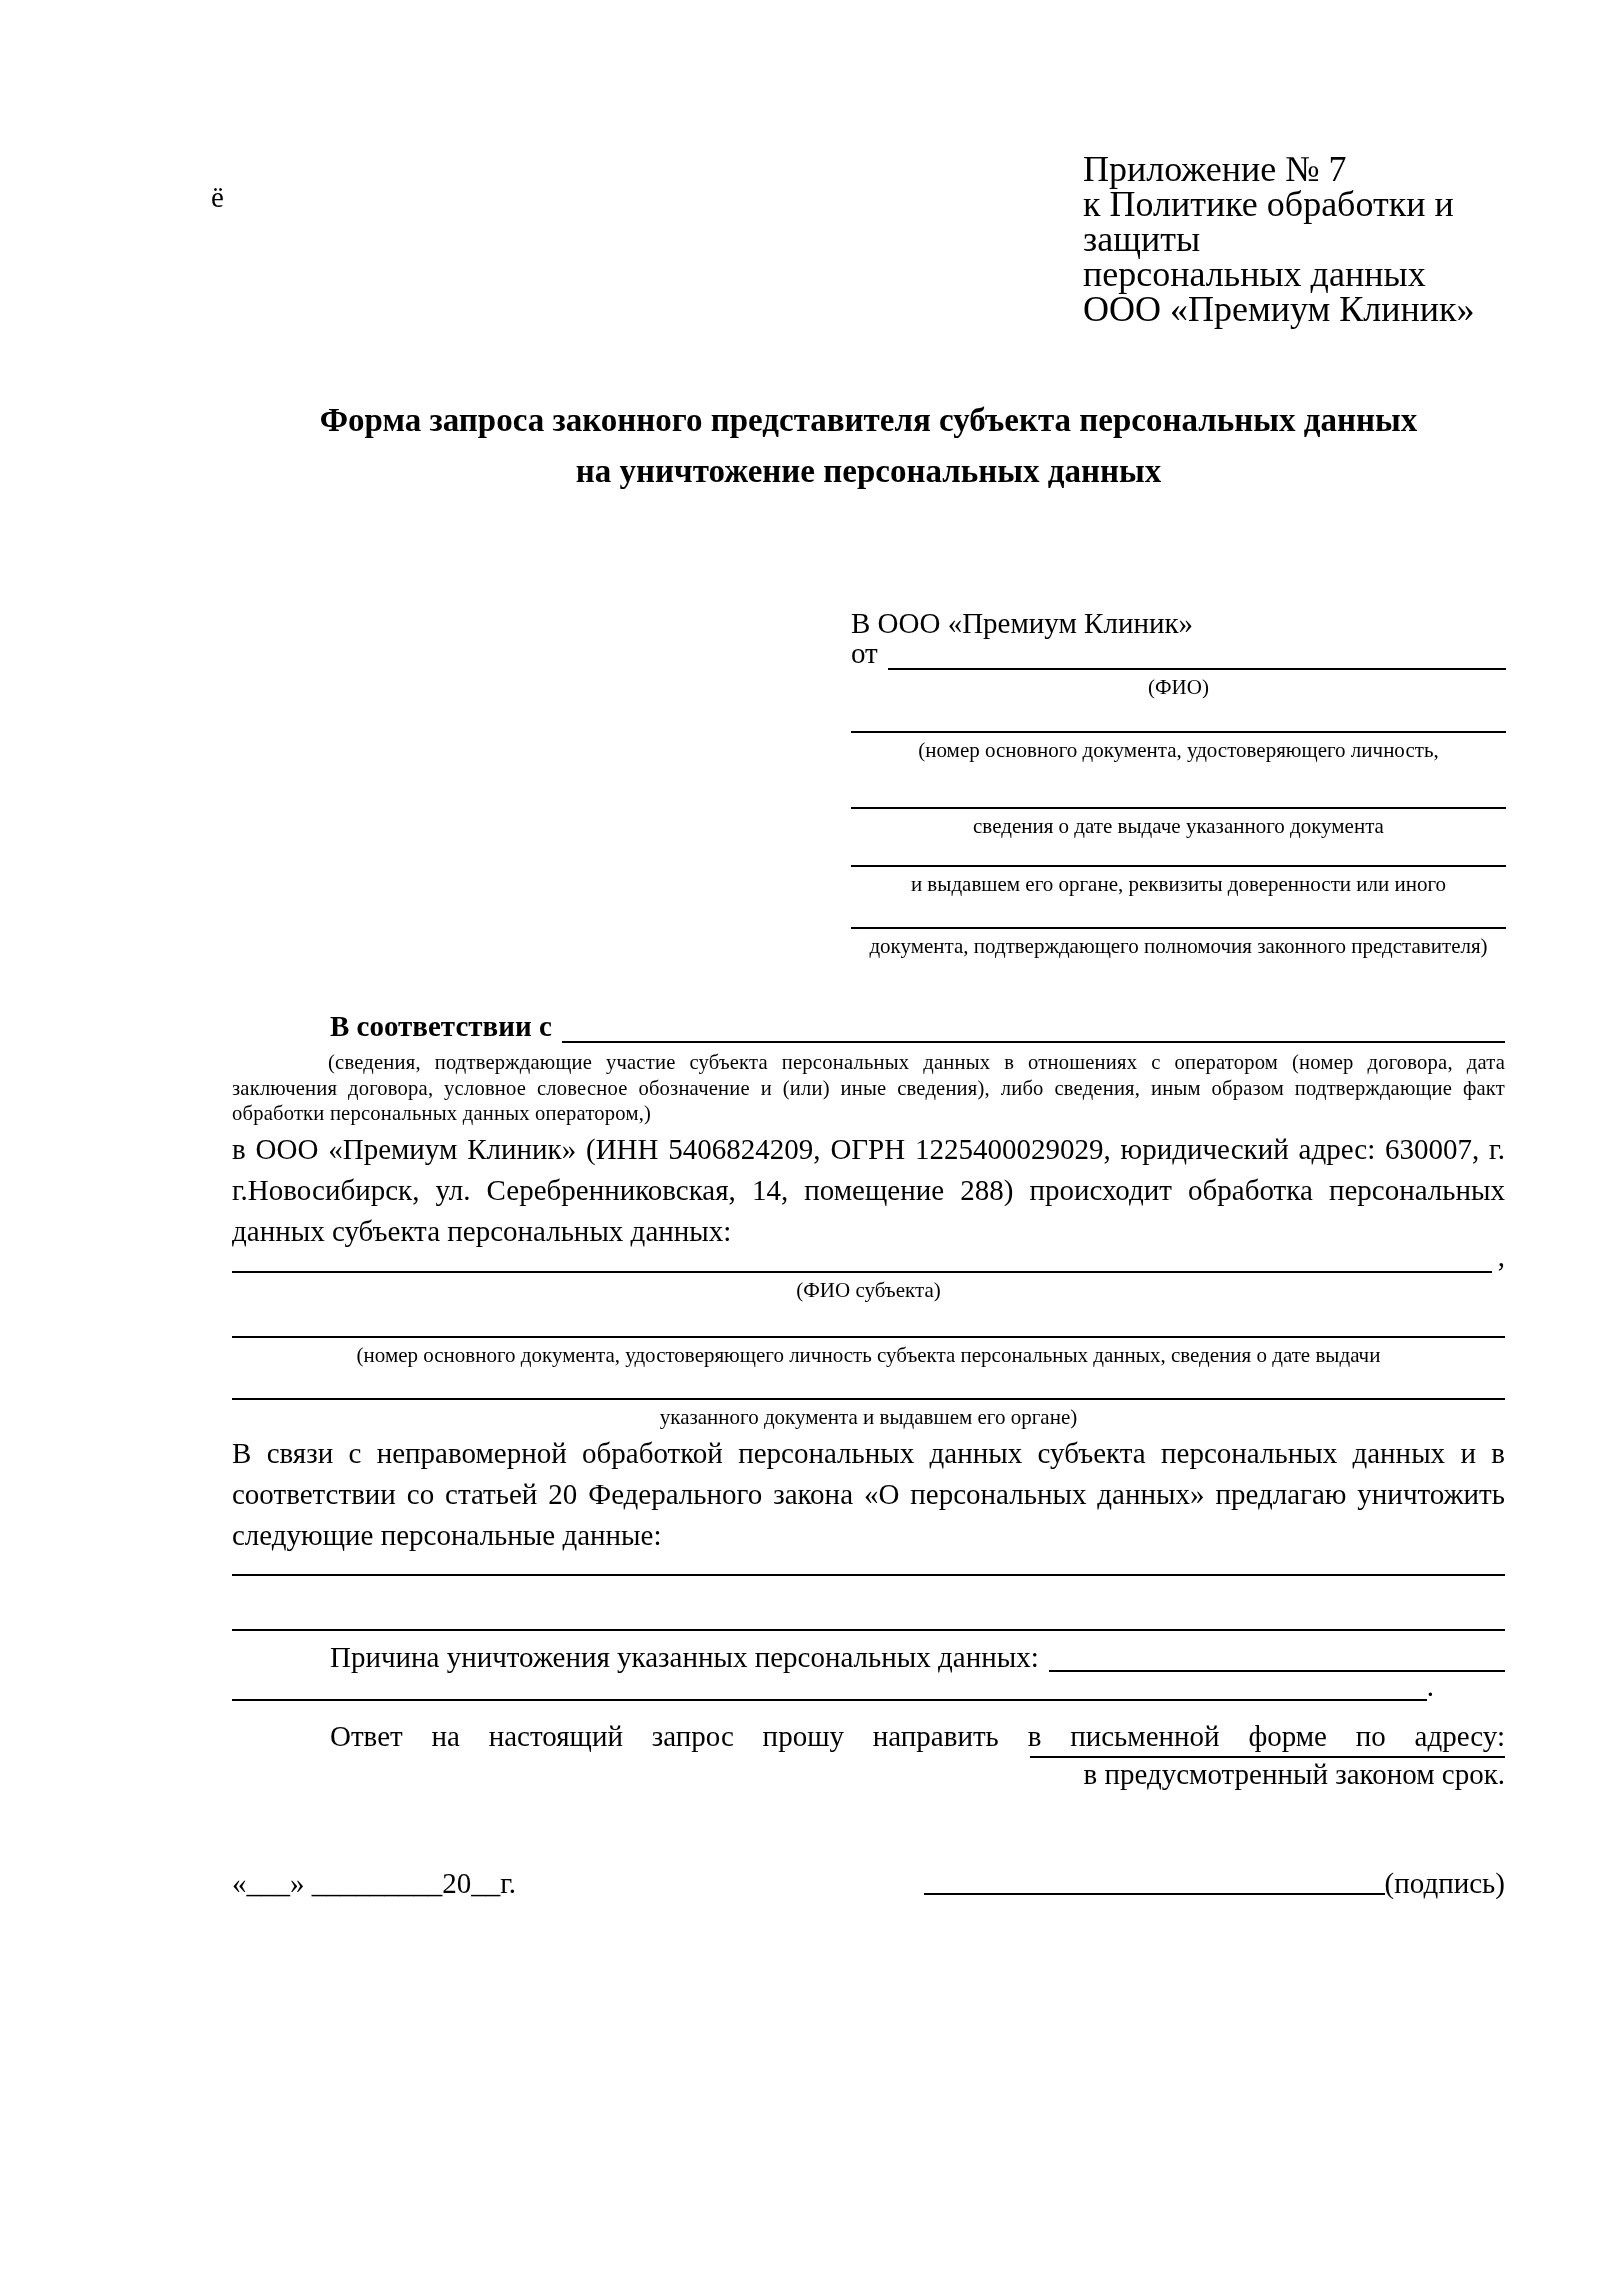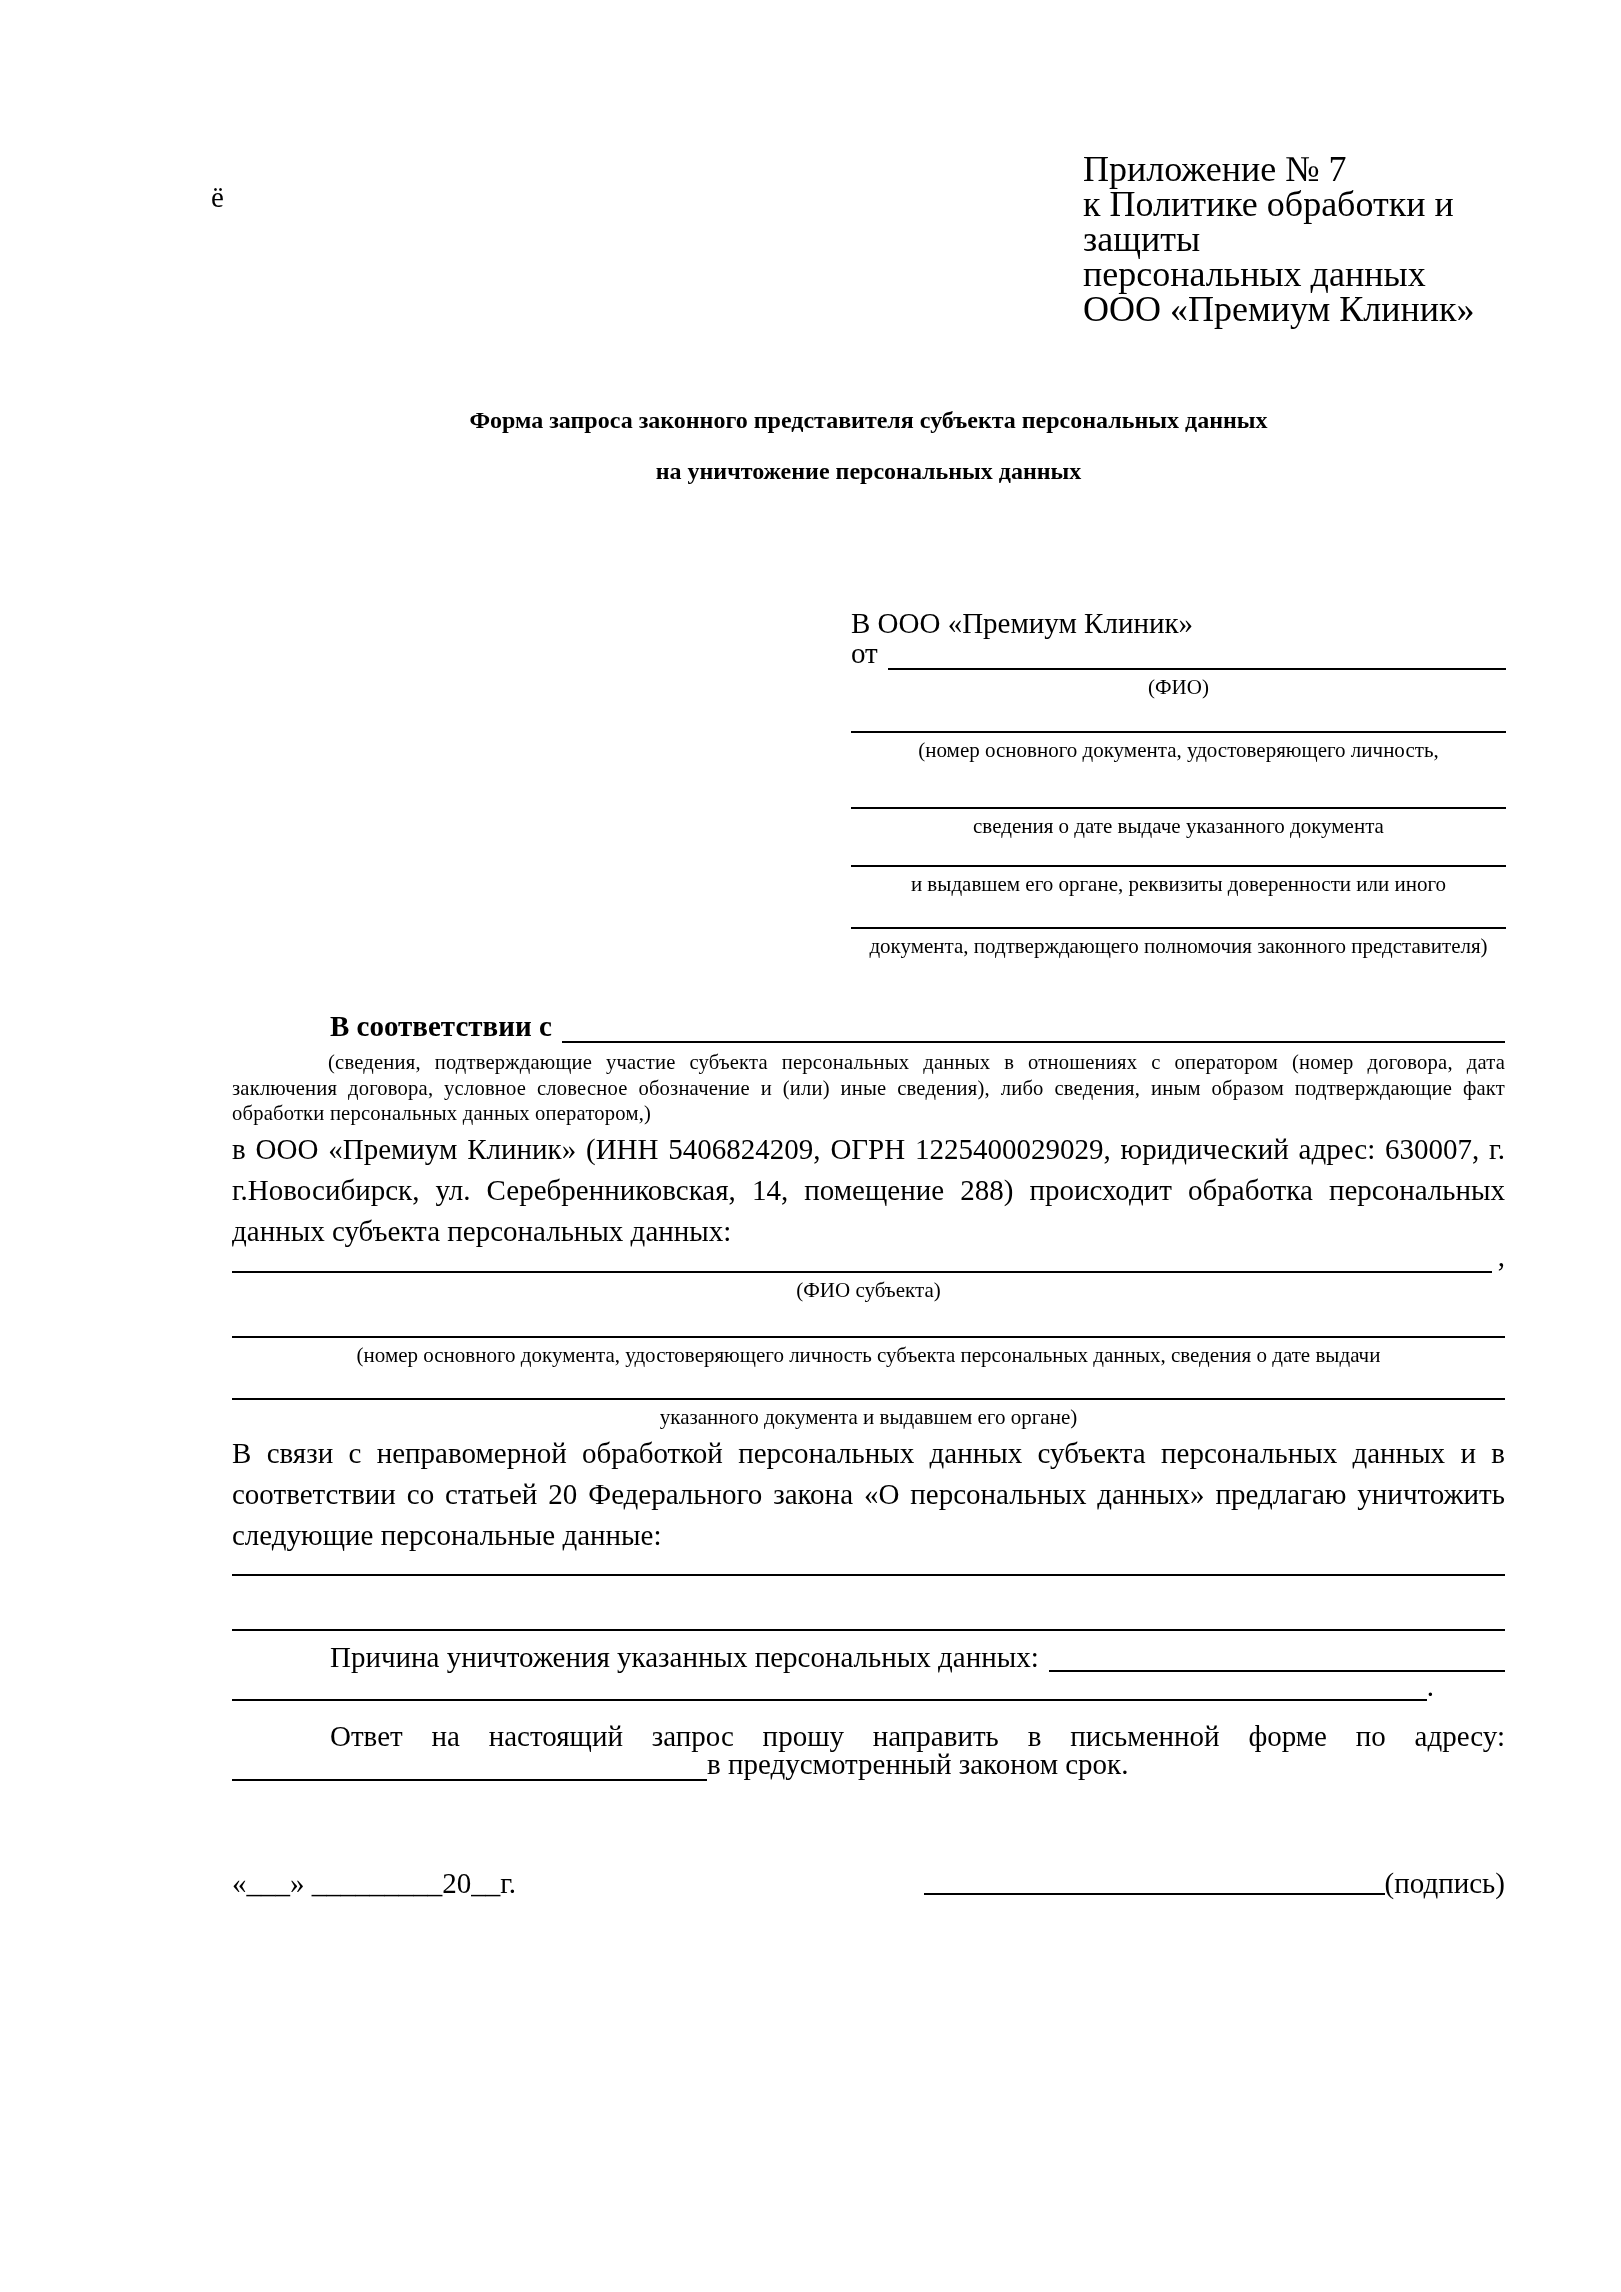--- a/index.html
+++ b/index.html
@@ -10,21 +10,21 @@
     color: #000;
   }
   .page { position: relative; width: 1621px; height: 2293px; overflow: hidden; background: #fff; }
 
   .stray { position: absolute; left: 211px; top: 181px; font-size: 29px; }
 
   .appendix { position: absolute; left: 1083px; top: 152px; width: 431px; font-size: 36px; line-height: 35px; }
 
   .doc-title {
     position: absolute; left: 232px; top: 395px; width: 1273px;
-    text-align: center; font-weight: bold; font-size: 24px; line-height: 51px;
+    text-align: center; font-weight: bold; font-size: 33px; line-height: 51px;
   }
 
   .recipient { position: absolute; left: 851px; top: 604px; width: 655px; font-size: 29px; }
   .recipient .to-line { line-height: 39px; }
   .flexrow { display: flex; align-items: flex-end; }
   .from-row { height: 27.4px; }
   .fill { flex: 1; border-bottom: 2px solid #000; margin-left: 9.8px; }
   .small { font-size: 21px; line-height: 23.5px; text-align: center; }
   .uline { height: 0; border-bottom: 2px solid #000; width: 100%; }
   .recipient .cap { margin-top: 5.9px; }
@@ -49,21 +49,21 @@
   .b-u1 { margin-top: 33px; }
   .b-u2 { margin-top: 31px; }
   .b-u3 { margin-top: 17.6px; }
   .b-u4 { margin-top: 53px; }
   .p-unlawful { margin-top: 3.9px; line-height: 41px; }
   .reason-row { margin-top: 11.8px; height: 29px; line-height: 29px; }
   .period-row { height: 29px; line-height: 29px; }
   .period-row .fill { margin-left: 0; }
   .end-gap { width: 71px; flex: 0 0 auto; }
   .p-reply { margin-top: 15.7px; line-height: 39px; text-align: justify; text-align-last: justify; text-indent: 98px; }
-  .reply2-row { height: 25.5px; }
+  .reply2-row { height: 25.5px; flex-direction: column; }
   .reply2-line { width: 475px; border-bottom: 2px solid #000; flex: 0 0 auto; }
   .footer-row { margin-top: 86px; display: flex; justify-content: space-between; align-items: flex-end; height: 33px; gap: 27px; }
   .sig-group { display: flex; align-items: flex-end; }
   .sig-line { width: 461px; border-bottom: 2px solid #000; margin-bottom: 4.9px; }
 </style>
 </head>
 <body>
 
 <div class="page">
 

